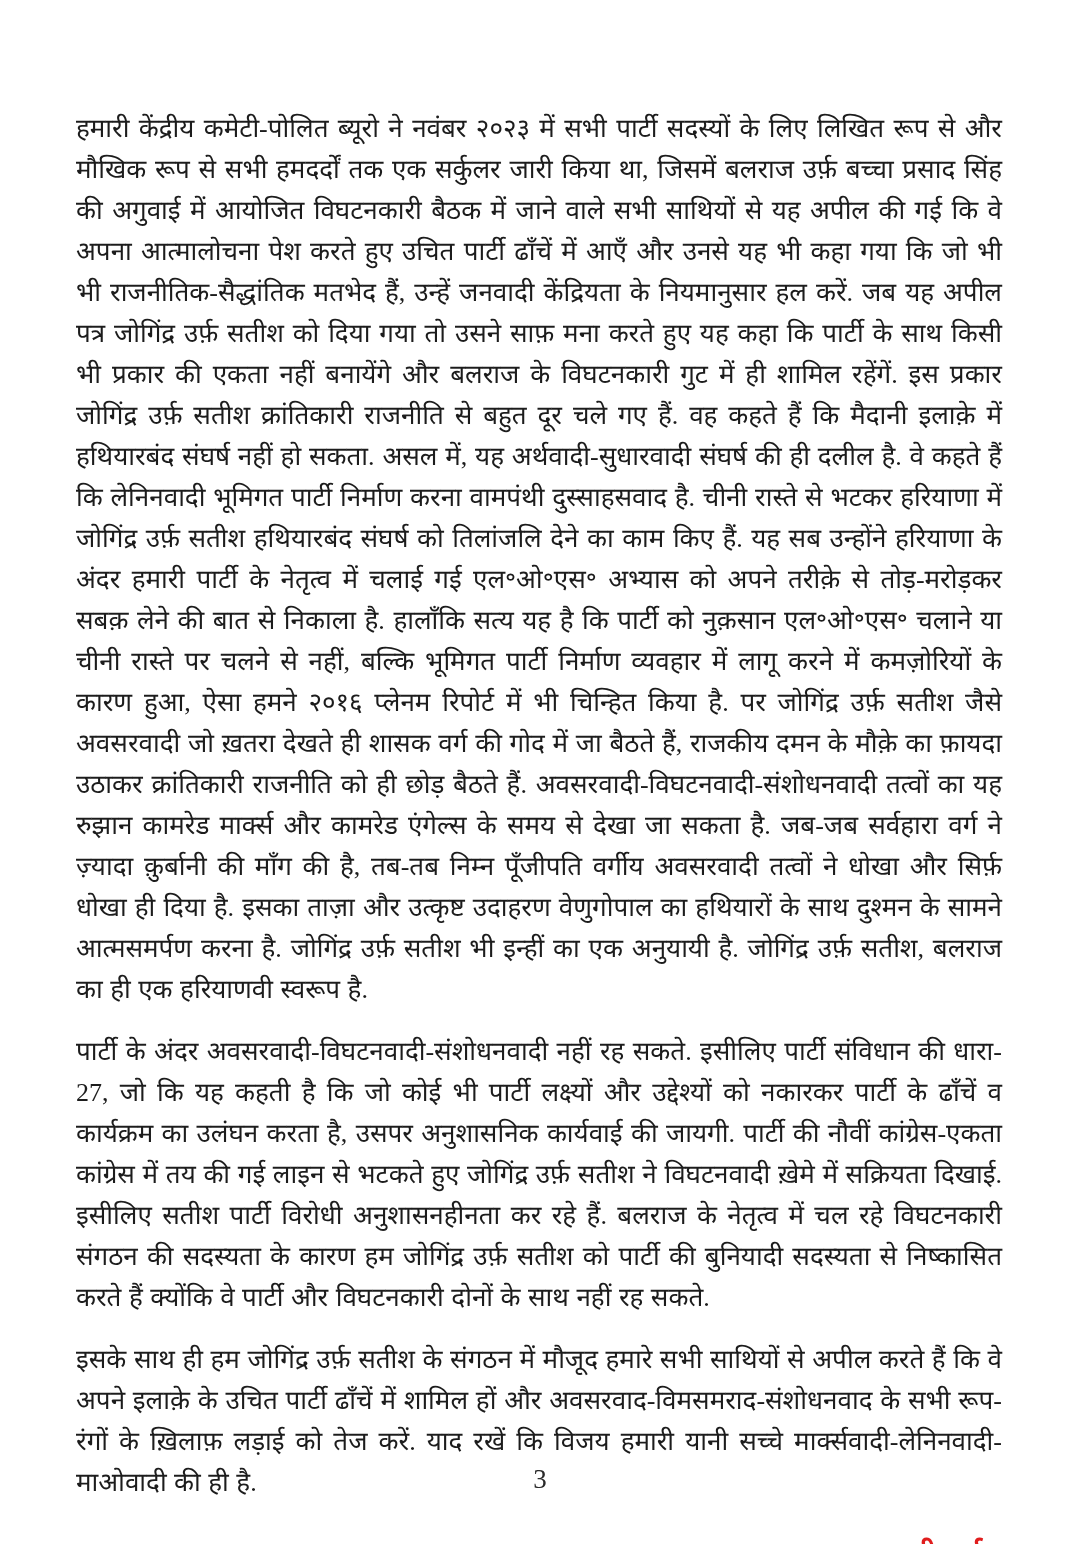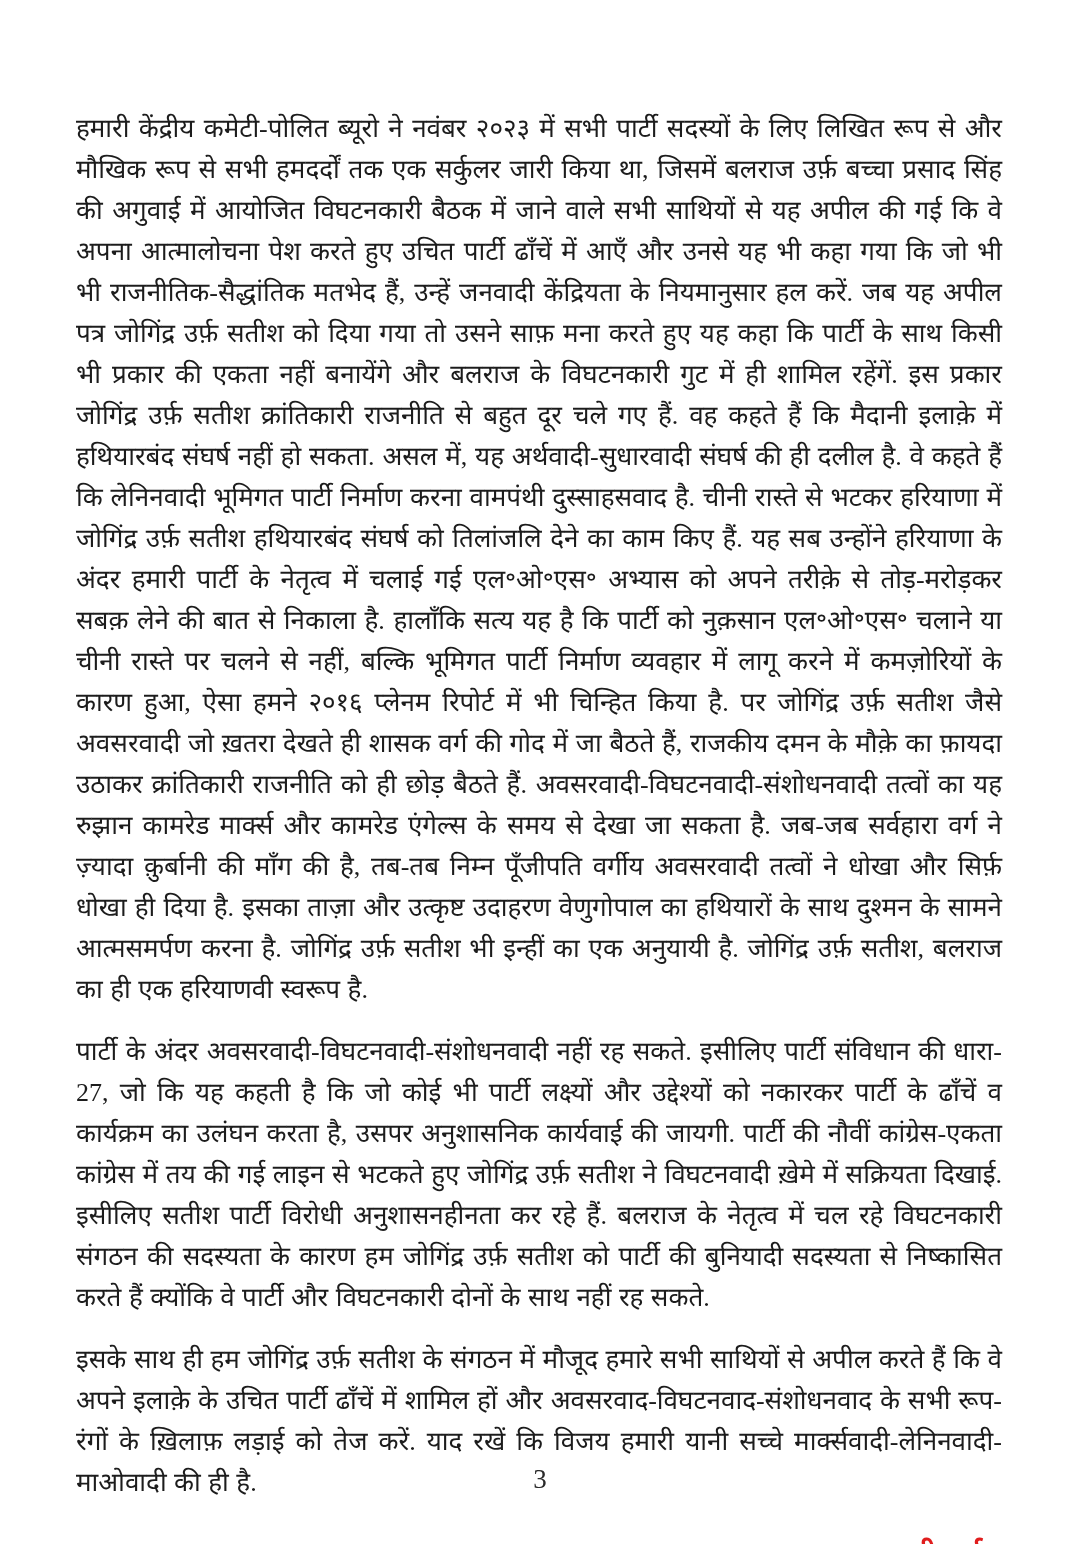--- a/index.html
+++ b/index.html
@@ -50,21 +50,21 @@
 </head>
 <body>
 
 <div class="page">
 
   <div class="body-text">
     <p>हमारी केंद्रीय कमेटी-पोलित ब्यूरो ने नवंबर २०२३ में सभी पार्टी सदस्यों के लिए लिखित रूप से और मौखिक रूप से सभी हमदर्दों तक एक सर्कुलर जारी किया था, जिसमें बलराज उर्फ़ बच्चा प्रसाद सिंह की अगुवाई में आयोजित विघटनकारी बैठक में जाने वाले सभी साथियों से यह अपील की गई कि वे अपना आत्मालोचना पेश करते हुए उचित पार्टी ढाँचें में आएँ और उनसे यह भी कहा गया कि जो भी भी राजनीतिक-सैद्धांतिक मतभेद हैं, उन्हें जनवादी केंद्रियता के नियमानुसार हल करें. जब यह अपील पत्र जोगिंद्र उर्फ़ सतीश को दिया गया तो उसने साफ़ मना करते हुए यह कहा कि पार्टी के साथ किसी भी प्रकार की एकता नहीं बनायेंगे और बलराज के विघटनकारी गुट में ही शामिल रहेंगें. इस प्रकार जोगिंद्र उर्फ़ सतीश क्रांतिकारी राजनीति से बहुत दूर चले गए हैं. वह कहते हैं कि मैदानी इलाक़े में हथियारबंद संघर्ष नहीं हो सकता. असल में, यह अर्थवादी-सुधारवादी संघर्ष की ही दलील है. वे कहते हैं कि लेनिनवादी भूमिगत पार्टी निर्माण करना वामपंथी दुस्साहसवाद है. चीनी रास्ते से भटकर हरियाणा में जोगिंद्र उर्फ़ सतीश हथियारबंद संघर्ष को तिलांजलि देने का काम किए हैं. यह सब उन्होंने हरियाणा के अंदर हमारी पार्टी के नेतृत्व में चलाई गई एल॰ओ॰एस॰ अभ्यास को अपने तरीक़े से तोड़-मरोड़कर सबक़ लेने की बात से निकाला है. हालाँकि सत्य यह है कि पार्टी को नुक़सान एल॰ओ॰एस॰ चलाने या चीनी रास्ते पर चलने से नहीं, बल्कि भूमिगत पार्टी निर्माण व्यवहार में लागू करने में कमज़ोरियों के कारण हुआ, ऐसा हमने २०१६ प्लेनम रिपोर्ट में भी चिन्हित किया है. पर जोगिंद्र उर्फ़ सतीश जैसे अवसरवादी जो ख़तरा देखते ही शासक वर्ग की गोद में जा बैठते हैं, राजकीय दमन के मौक़े का फ़ायदा उठाकर क्रांतिकारी राजनीति को ही छोड़ बैठते हैं. अवसरवादी-विघटनवादी-संशोधनवादी तत्वों का यह रुझान कामरेड मार्क्स और कामरेड एंगेल्स के समय से देखा जा सकता है. जब-जब सर्वहारा वर्ग ने ज़्यादा क़ुर्बानी की माँग की है, तब-तब निम्न पूँजीपति वर्गीय अवसरवादी तत्वों ने धोखा और सिर्फ़ धोखा ही दिया है. इसका ताज़ा और उत्कृष्ट उदाहरण वेणुगोपाल का हथियारों के साथ दुश्मन के सामने आत्मसमर्पण करना है. जोगिंद्र उर्फ़ सतीश भी इन्हीं का एक अनुयायी है. जोगिंद्र उर्फ़ सतीश, बलराज का ही एक हरियाणवी स्वरूप है.</p>
 
     <p>पार्टी के अंदर अवसरवादी-विघटनवादी-संशोधनवादी नहीं रह सकते. इसीलिए पार्टी संविधान की धारा- 27, जो कि यह कहती है कि जो कोई भी पार्टी लक्ष्यों और उद्देश्यों को नकारकर पार्टी के ढाँचें व कार्यक्रम का उलंघन करता है, उसपर अनुशासनिक कार्यवाई की जायगी. पार्टी की नौवीं कांग्रेस-एकता कांग्रेस में तय की गई लाइन से भटकते हुए जोगिंद्र उर्फ़ सतीश ने विघटनवादी ख़ेमे में सक्रियता दिखाई. इसीलिए सतीश पार्टी विरोधी अनुशासनहीनता कर रहे हैं. बलराज के नेतृत्व में चल रहे विघटनकारी संगठन की सदस्यता के कारण हम जोगिंद्र उर्फ़ सतीश को पार्टी की बुनियादी सदस्यता से निष्कासित करते हैं क्योंकि वे पार्टी और विघटनकारी दोनों के साथ नहीं रह सकते.</p>
 
-    <p>इसके साथ ही हम जोगिंद्र उर्फ़ सतीश के संगठन में मौजूद हमारे सभी साथियों से अपील करते हैं कि वे अपने इलाक़े के उचित पार्टी ढाँचें में शामिल हों और अवसरवाद-विघटनवाद-संशोधनवाद के सभी रूप-रंगों के ख़िलाफ़ लड़ाई को तेज करें. याद रखें कि विजय हमारी यानी सच्चे मार्क्सवादी-लेनिनवादी-माओवादी की ही है.</p>
+    <p>इसके साथ ही हम जोगिंद्र उर्फ़ सतीश के संगठन में मौजूद हमारे सभी साथियों से अपील करते हैं कि वे अपने इलाक़े के उचित पार्टी ढाँचें में शामिल हों और अवसरवाद-विमसमराद-संशोधनवाद के सभी रूप-रंगों के ख़िलाफ़ लड़ाई को तेज करें. याद रखें कि विजय हमारी यानी सच्चे मार्क्सवादी-लेनिनवादी-माओवादी की ही है.</p>
   </div>
 
   <div class="signature">
     <div>जारीकर्ता:</div>
 
   </div>
 
   <div class="page-number">3</div>
 
 </div>

